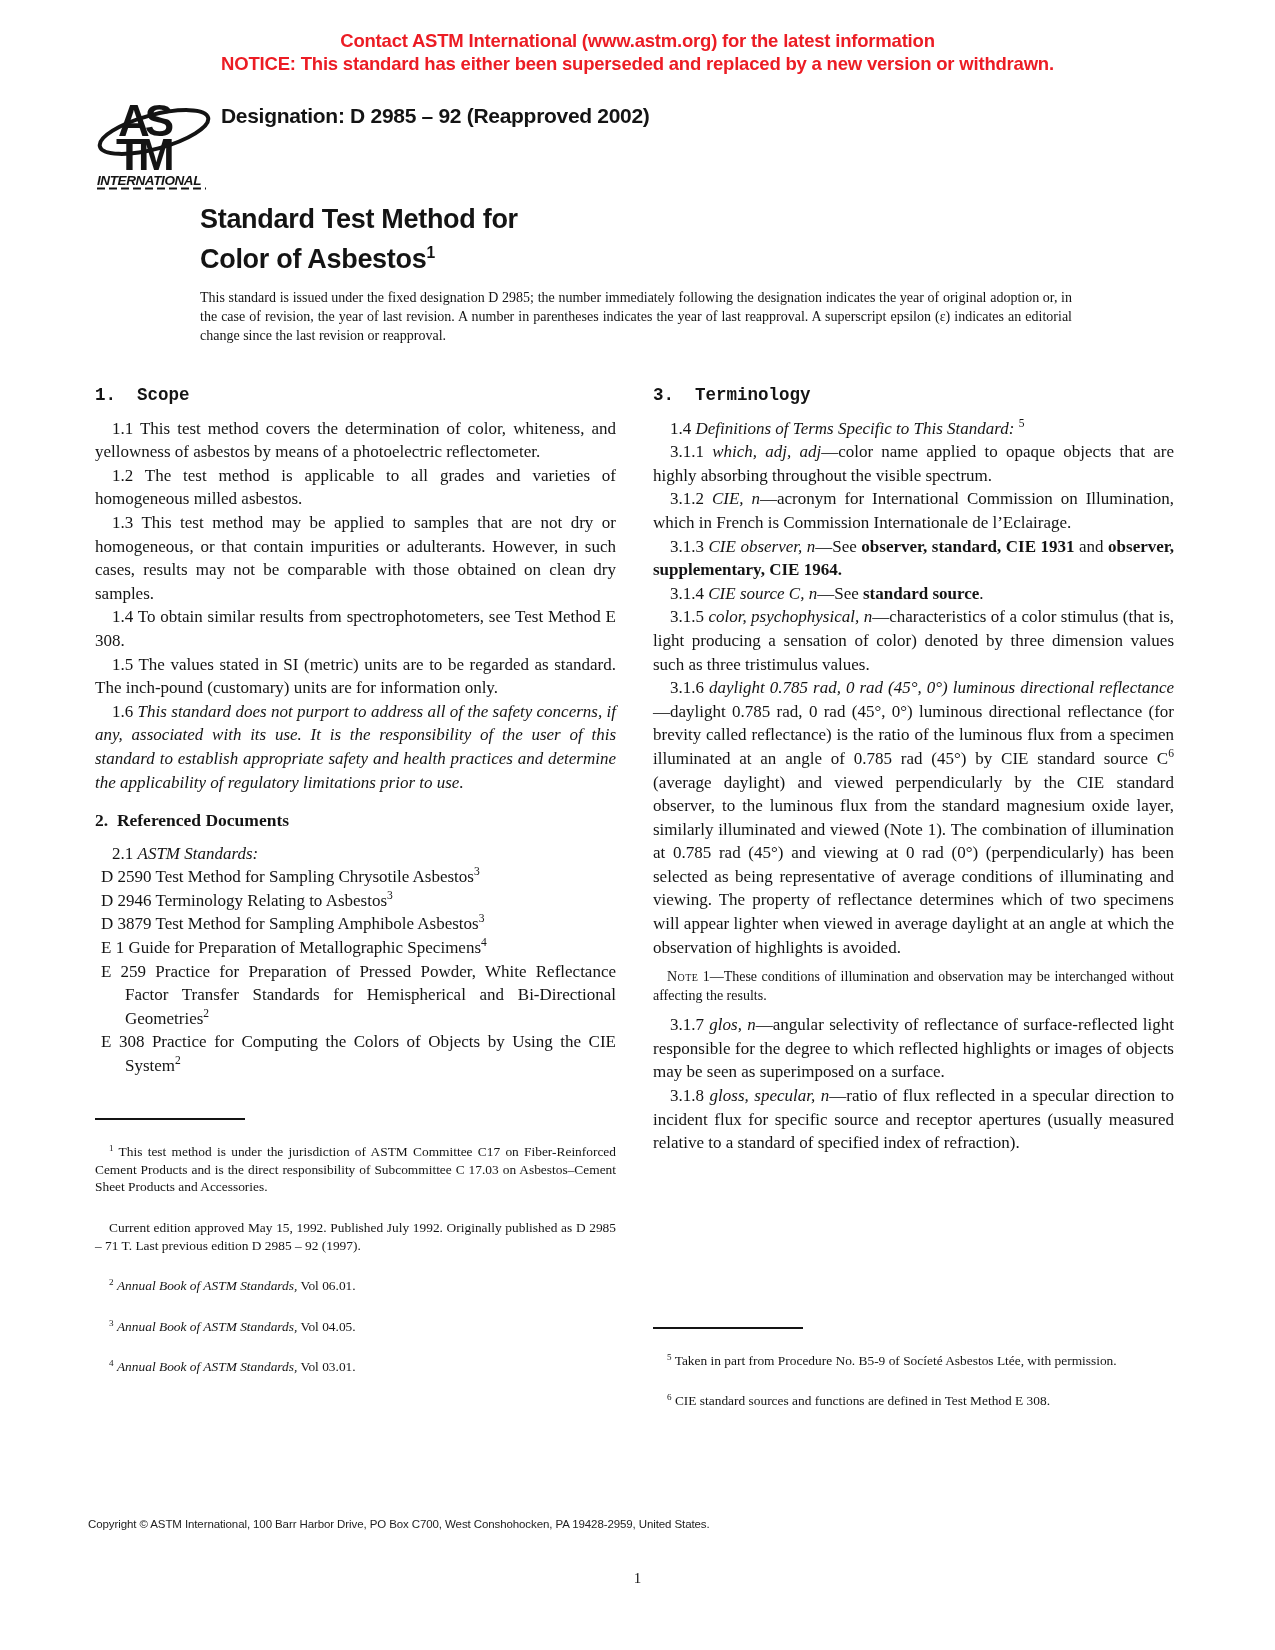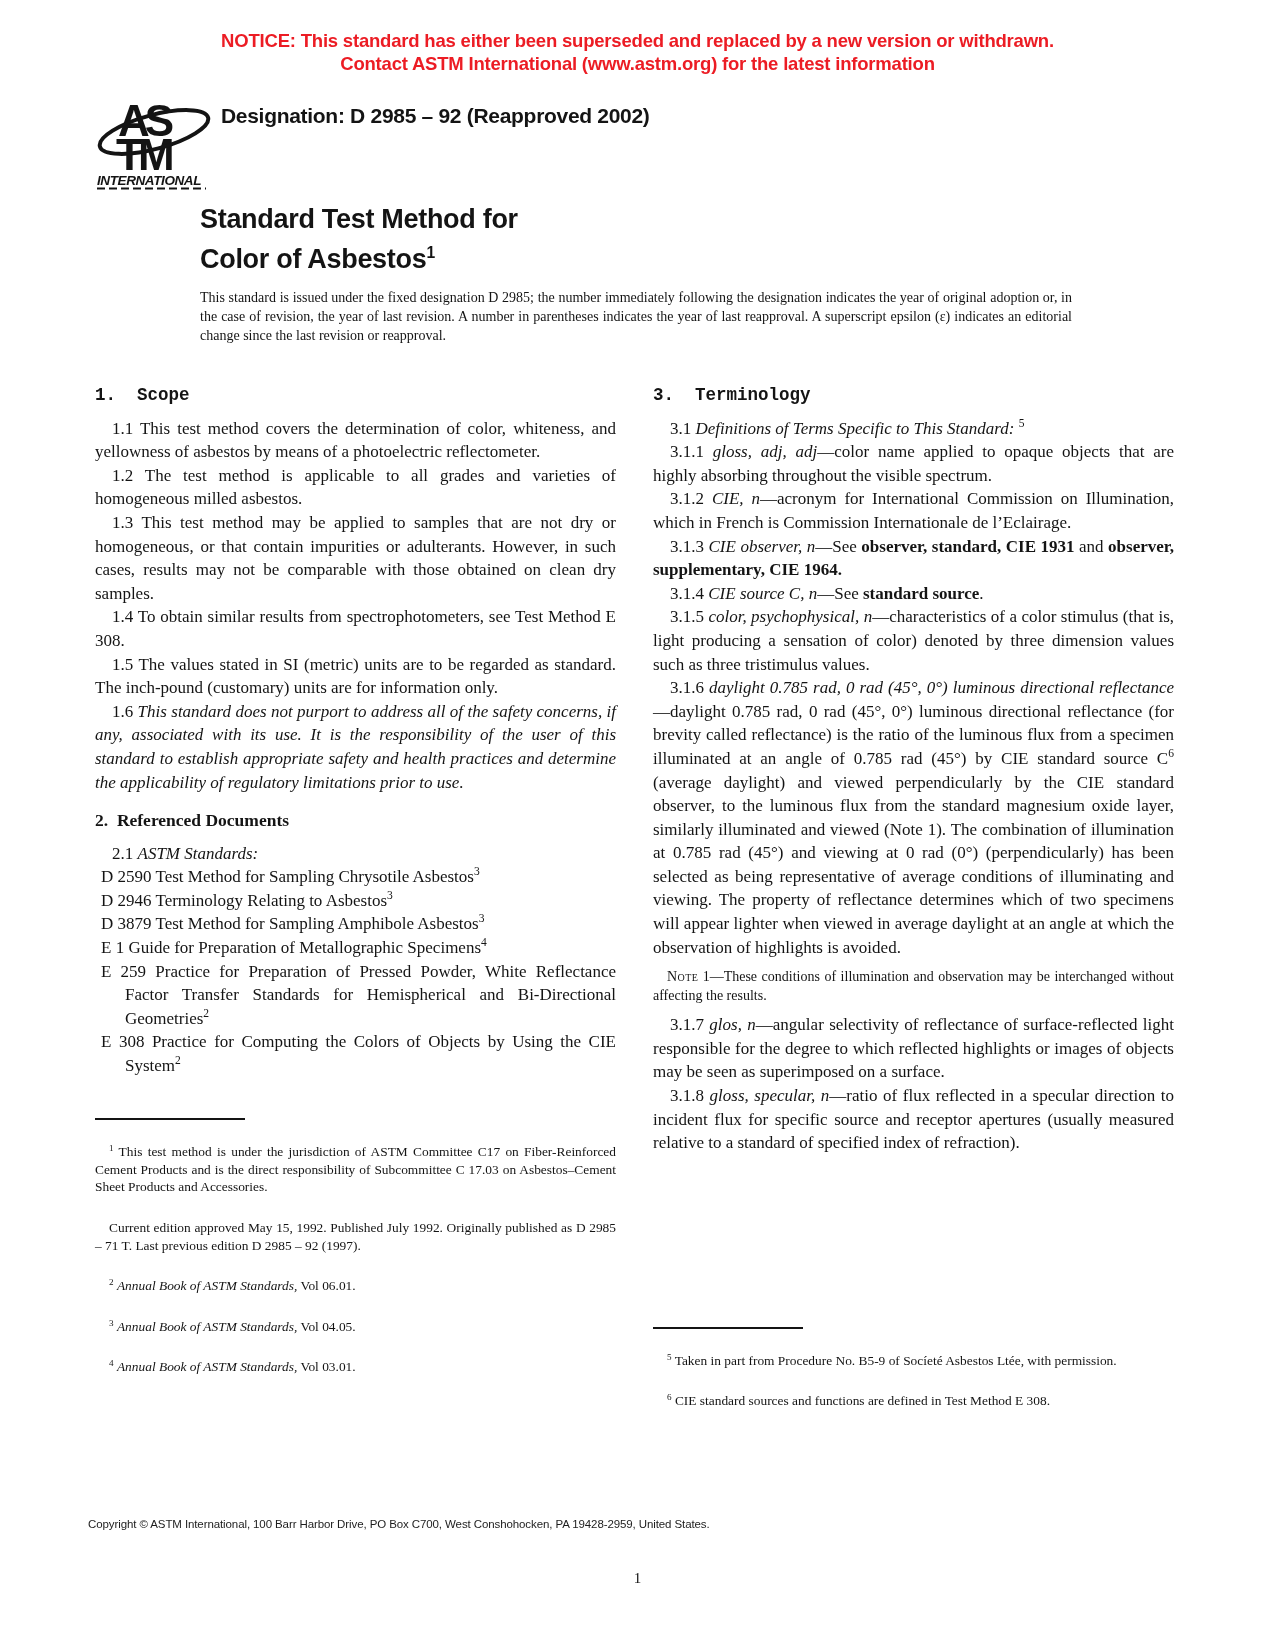--- a/index.html
+++ b/index.html
@@ -62,22 +62,22 @@
     letter-spacing:-0.1px;
   }
   .pageno { position:absolute; left:0; top:1570px; width:1275px; text-align:center; font-size:15px; }
 </style>
 </head>
 <body>
 
 <div class="page">
 
   <div class="notice" style="color: rgb(236, 28, 36);">
+    <div>Contact ASTM International (www.astm.org) for the latest information</div>
     <div>NOTICE: This standard has either been superseded and replaced by a new version or withdrawn.</div>
-    <div>Contact ASTM International (www.astm.org) for the latest information</div>
   </div>
 
   <div class="logo-wrap">
     <svg viewBox="0 0 115 104" width="115" height="104">
       <text class="logo-ltr" x="22" y="50">AS</text>
       <text class="logo-ltr" x="20" y="84">TM</text>
       <ellipse cx="58" cy="46" rx="56" ry="17" fill="none" stroke="#141414" stroke-width="4" transform="rotate(-15 58 46)"></ellipse>
       <text class="logo-intl" x="1" y="99">INTERNATIONAL</text>
       <line x1="1" y1="102.5" x2="110" y2="102.5" stroke="#141414" stroke-width="2" stroke-dasharray="8 4"></line>
     </svg>
@@ -116,22 +116,22 @@
         <div class="blk fn"><span>Current edition approved May 15, 1992. Published July 1992. Originally published as D 2985 – 71 T. Last previous edition D 2985 – 92 (1997).</span></div>
         <div class="blk fn"><span class="sup">2</span><span> </span><span class="it">Annual Book of ASTM Standards,</span><span> Vol 06.01.</span></div>
         <div class="blk fn"><span class="sup">3</span><span> </span><span class="it">Annual Book of ASTM Standards,</span><span> Vol 04.05.</span></div>
         <div class="blk fn"><span class="sup">4</span><span> </span><span class="it">Annual Book of ASTM Standards,</span><span> Vol 03.01.</span></div>
       </div>
   </div>
 
   <div class="col col-right">
     <div class="col-main">
         <div class="blk heading"><span>3.&nbsp;&nbsp;Terminology</span></div>
-        <div class="blk para"><span>3.1 </span><span class="it">Definitions of Terms Specific to This Standard:</span><span> </span><span class="sup">5</span></div>
-        <div class="blk para"><span>3.1.1 </span><span class="it">gloss, adj, adj</span><span>—color name applied to opaque objects that are highly absorbing throughout the visible spectrum.</span></div>
+        <div class="blk para"><span>1.4 </span><span class="it">Definitions of Terms Specific to This Standard:</span><span> </span><span class="sup">5</span></div>
+        <div class="blk para"><span>3.1.1 </span><span class="it">which, adj, adj</span><span>—color name applied to opaque objects that are highly absorbing throughout the visible spectrum.</span></div>
         <div class="blk para"><span>3.1.2 </span><span class="it">CIE, n</span><span>—acronym for International Commission on Illumination, which in French is Commission Internationale de l’Eclairage.</span></div>
         <div class="blk para"><span>3.1.3 </span><span class="it">CIE observer, n</span><span>—See </span><span class="bd">observer, standard, CIE 1931</span><span> and </span><span class="bd">observer, supplementary, CIE 1964.</span></div>
         <div class="blk para"><span>3.1.4 </span><span class="it">CIE source C, n</span><span>—See </span><span class="bd">standard source</span><span>.</span></div>
         <div class="blk para"><span>3.1.5 </span><span class="it">color, psychophysical, n</span><span>—characteristics of a color stimulus (that is, light producing a sensation of color) denoted by three dimension values such as three tristimulus values.</span></div>
         <div class="blk para"><span>3.1.6 </span><span class="it">daylight 0.785 rad, 0 rad (45°, 0°) luminous directional reflectance</span><span>—daylight 0.785 rad, 0 rad (45°, 0°) luminous directional reflectance (for brevity called reflectance) is the ratio of the luminous flux from a specimen illuminated at an angle of 0.785 rad (45°) by CIE standard source C</span><span class="sup">6</span><span> (average daylight) and viewed perpendicularly by the CIE standard observer, to the luminous flux from the standard magnesium oxide layer, similarly illuminated and viewed (Note 1). The combination of illumination at 0.785 rad (45°) and viewing at 0 rad (0°) (perpendicularly) has been selected as being representative of average conditions of illuminating and viewing. The property of reflectance determines which of two specimens will appear lighter when viewed in average daylight at an angle at which the observation of highlights is avoided.</span></div>
         <div class="blk note"><span class="sc">Note</span><span> 1—These conditions of illumination and observation may be interchanged without affecting the results.</span></div>
         <div class="blk para"><span>3.1.7 </span><span class="it">glos, n</span><span>—angular selectivity of reflectance of surface-reflected light responsible for the degree to which reflected highlights or images of objects may be seen as superimposed on a surface.</span></div>
         <div class="blk para"><span>3.1.8 </span><span class="it">gloss, specular, n</span><span>—ratio of flux reflected in a specular direction to incident flux for specific source and receptor apertures (usually measured relative to a standard of specified index of refraction).</span></div>
       </div>
     <div class="col-foot">

